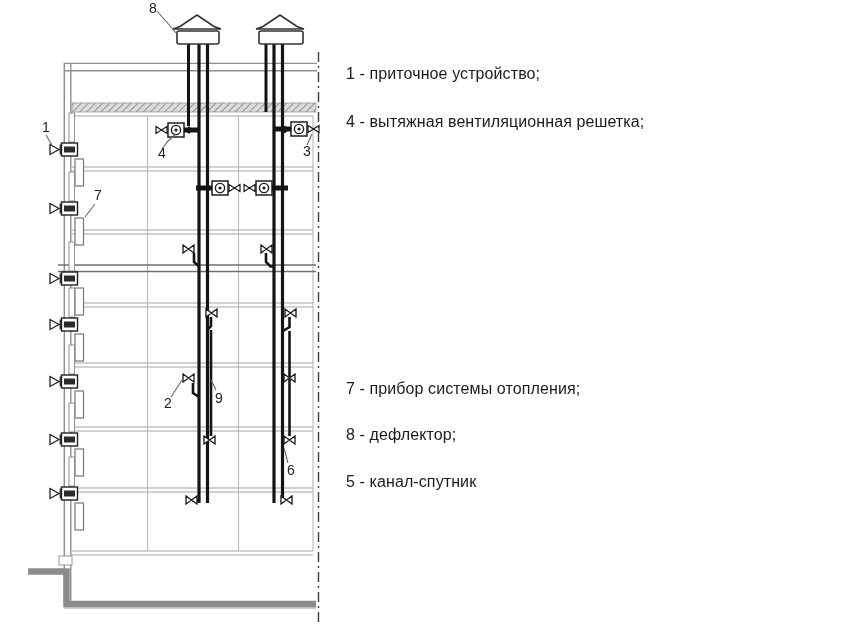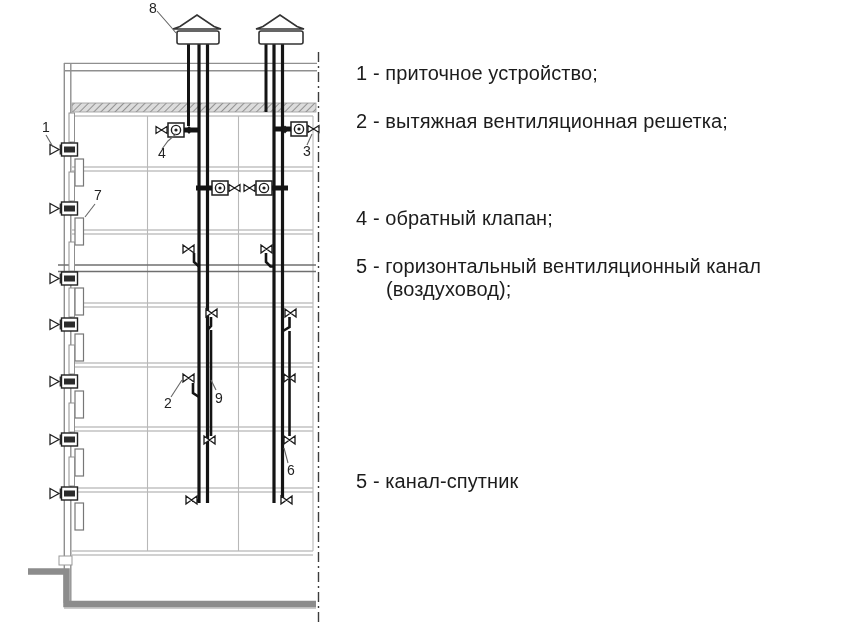--- a/index.html
+++ b/index.html
@@ -3,21 +3,21 @@
 <meta charset="utf-8">
 <style>
   :root{
     --bg:#ffffff; --ink:#161616; --line_gray:#9c9c9c; --ground_gray:#8c8c8c; --text_ink:#1c1c1c;
   }
   html,body{margin:0;padding:0;}
   body{background:var(--bg);font-family:"Liberation Sans","DejaVu Sans",sans-serif;}
   .stage{position:relative;width:864px;height:630px;background:var(--bg);overflow:hidden;}
   .diagram-wrap{position:absolute;left:0;top:0;width:345px;height:630px;}
   .legend{position:absolute;left:344px;top:0;width:518px;height:630px;color:var(--text_ink);}
-  .li{position:absolute;left:12px;font-size:20px;line-height:23px;white-space:nowrap;letter-spacing:0.1px;}
+  .li{position:absolute;left:2px;font-size:16px;line-height:23px;white-space:nowrap;letter-spacing:0.1px;}
   .li-cont{padding-left:30px;}
   svg text{font-family:"Liberation Sans","DejaVu Sans",sans-serif;}
 </style>
 </head>
 <body>
 
 <div class="stage">
 
   <div class="diagram-wrap">
     <svg width="345" height="630" viewBox="0 0 345 630">
@@ -167,20 +167,19 @@
         <text x="94" y="200">7</text>
         <text x="164" y="408">2</text>
         <text x="215" y="403">9</text>
         <text x="287" y="475">6</text>
       </g>
     </svg>
   </div>
 
   <div class="legend">
     <div class="li" style="top:62px">1 - приточное устройство;</div>
-    <div class="li" style="top:110px">2 - вытяжная вентиляционная решетка;</div>
-    <div class="li" style="top:207px">4 - обратный клапан;</div>
-    <div class="li" style="top:255px">5 - горизонтальный вентиляционный канал</div>
-    <div class="li li-cont" style="top:278px">(воздуховод);</div>
+    <div class="li" style="top:110px">4 - вытяжная вентиляционная решетка;</div>
+    <div class="li" style="top:377px">7 - прибор системы отопления;</div>
+    <div class="li" style="top:423px">8 - дефлектор;</div>
     <div class="li" style="top:470px">5 - канал-спутник</div>
   </div>
 
 </div>
 
 </body></html>

